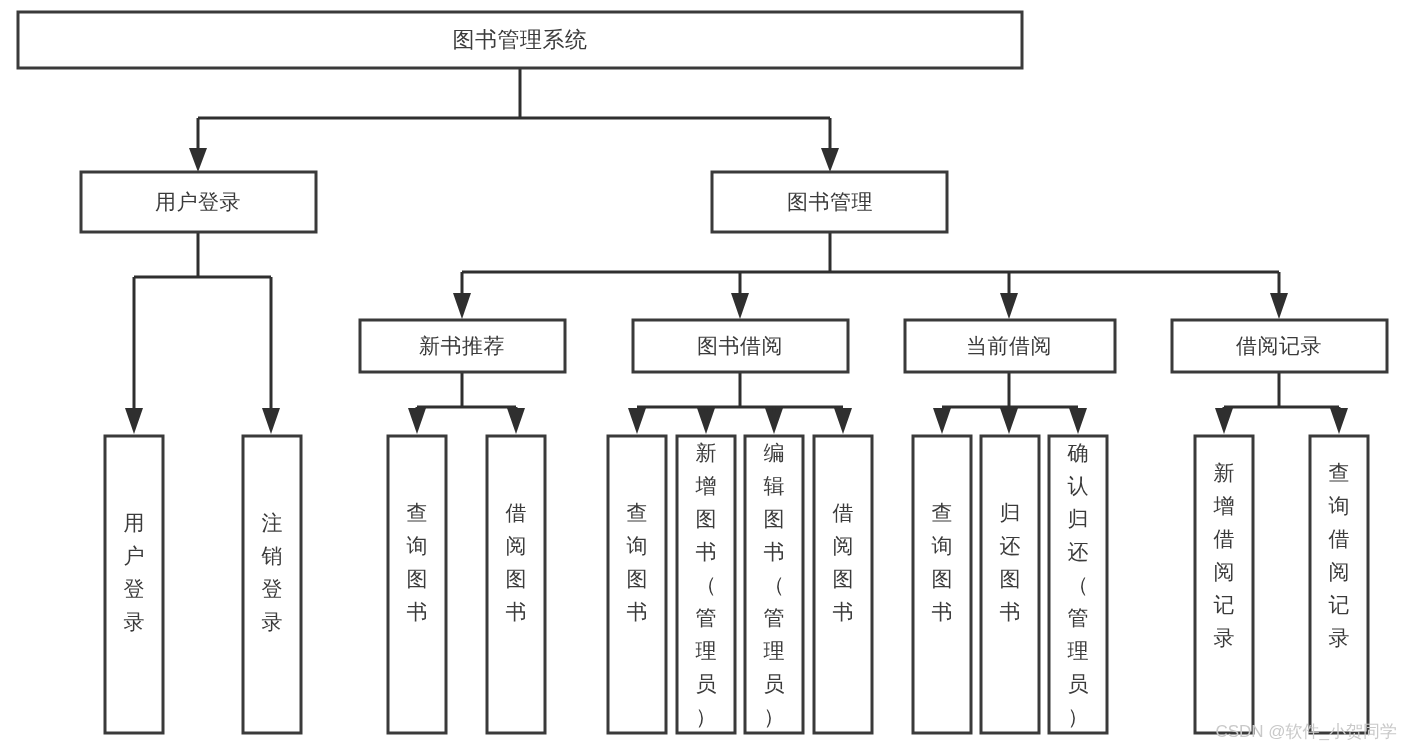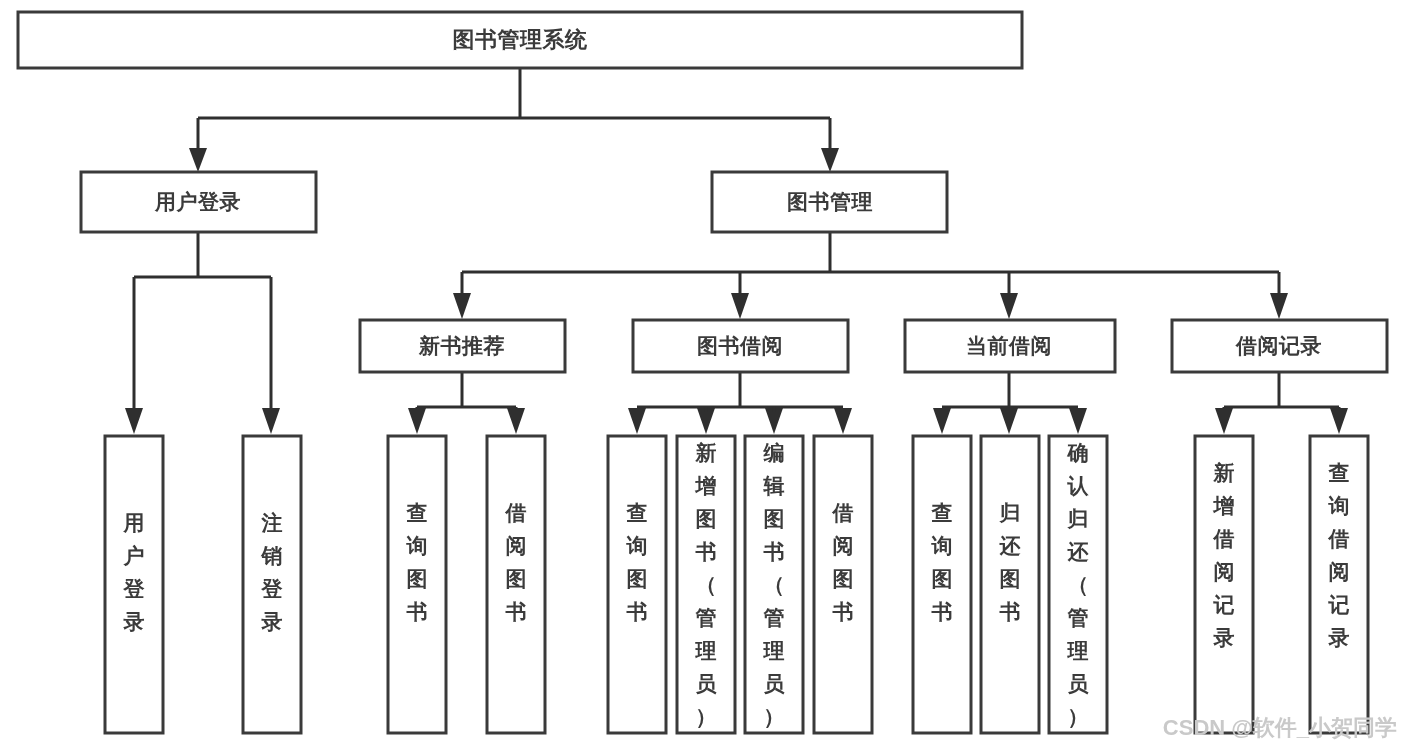--- a/index.html
+++ b/index.html
@@ -11,21 +11,20 @@
     width: 1405px;
     height: 747px;
     font-family: "Liberation Sans", "DejaVu Sans", sans-serif;
     overflow: hidden;
   }
   #diagram-root {
     position: relative;
     width: 1405px;
     height: 747px;
     background: #ffffff;
-    font-weight: bold;
   }
   svg.diagram-canvas {
     position: absolute;
     top: 0;
     left: 0;
     width: 1405px;
     height: 747px;
   }
   .node-box {
     fill: #ffffff;
@@ -57,21 +56,21 @@
   }
   .arrow-head {
     fill: #2f2f2f;
     stroke: none;
   }
   .watermark {
     position: absolute;
     right: 8px;
     bottom: 4px;
     color: #c9c9c9;
-    font-size: 22px;
+    font-size: 17px;
     font-family: "Liberation Sans", "DejaVu Sans", sans-serif;
     white-space: nowrap;
     user-select: none;
   }
 </style>
 </head>
 <body>
 
 <div id="diagram-root">
 

